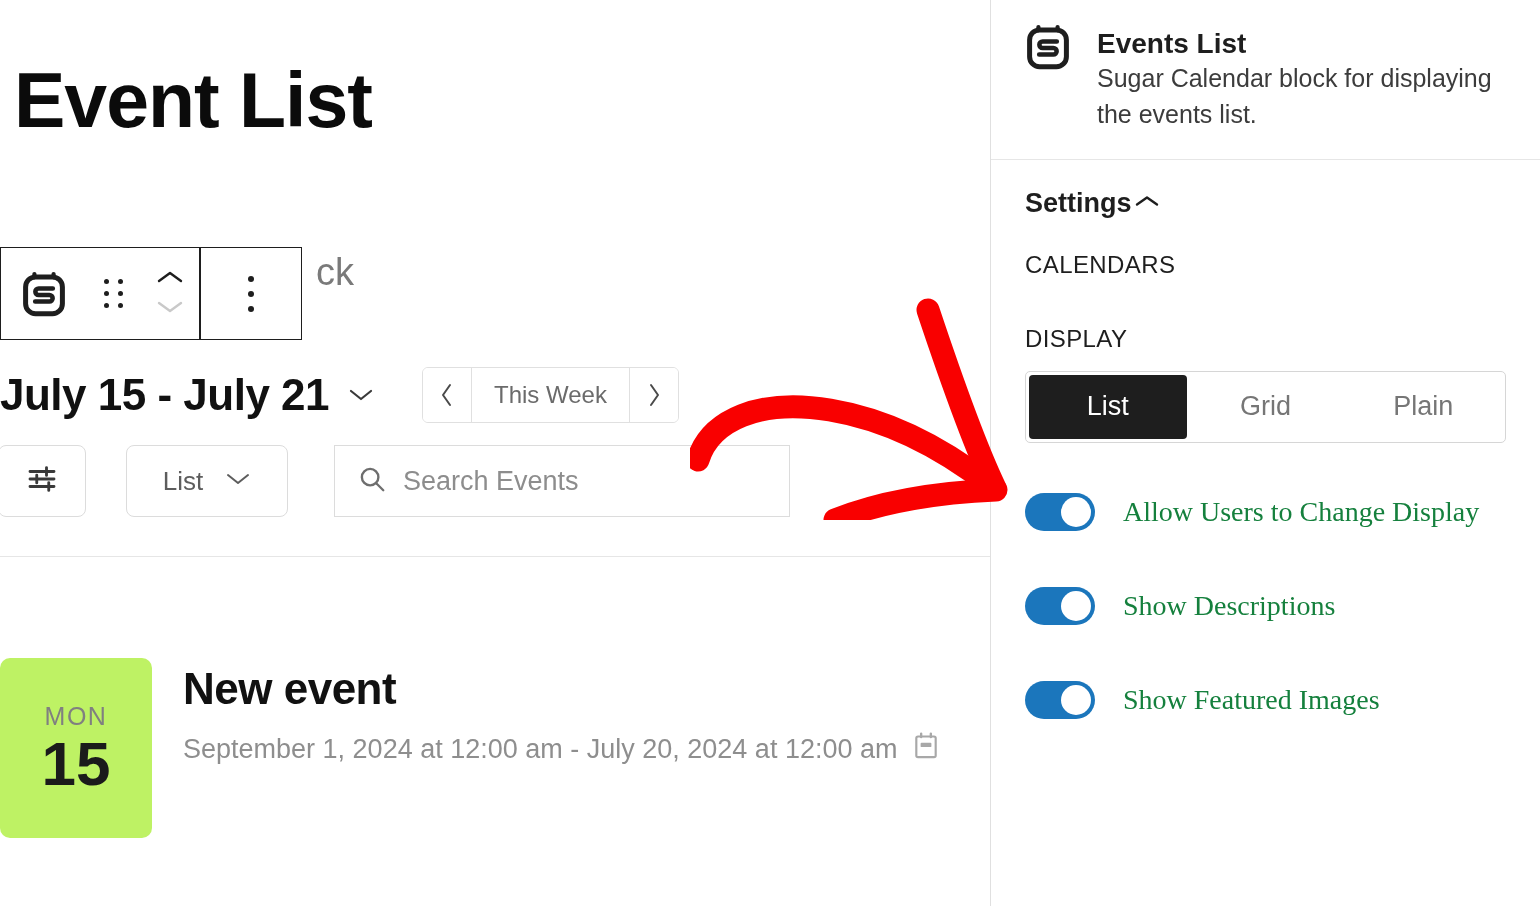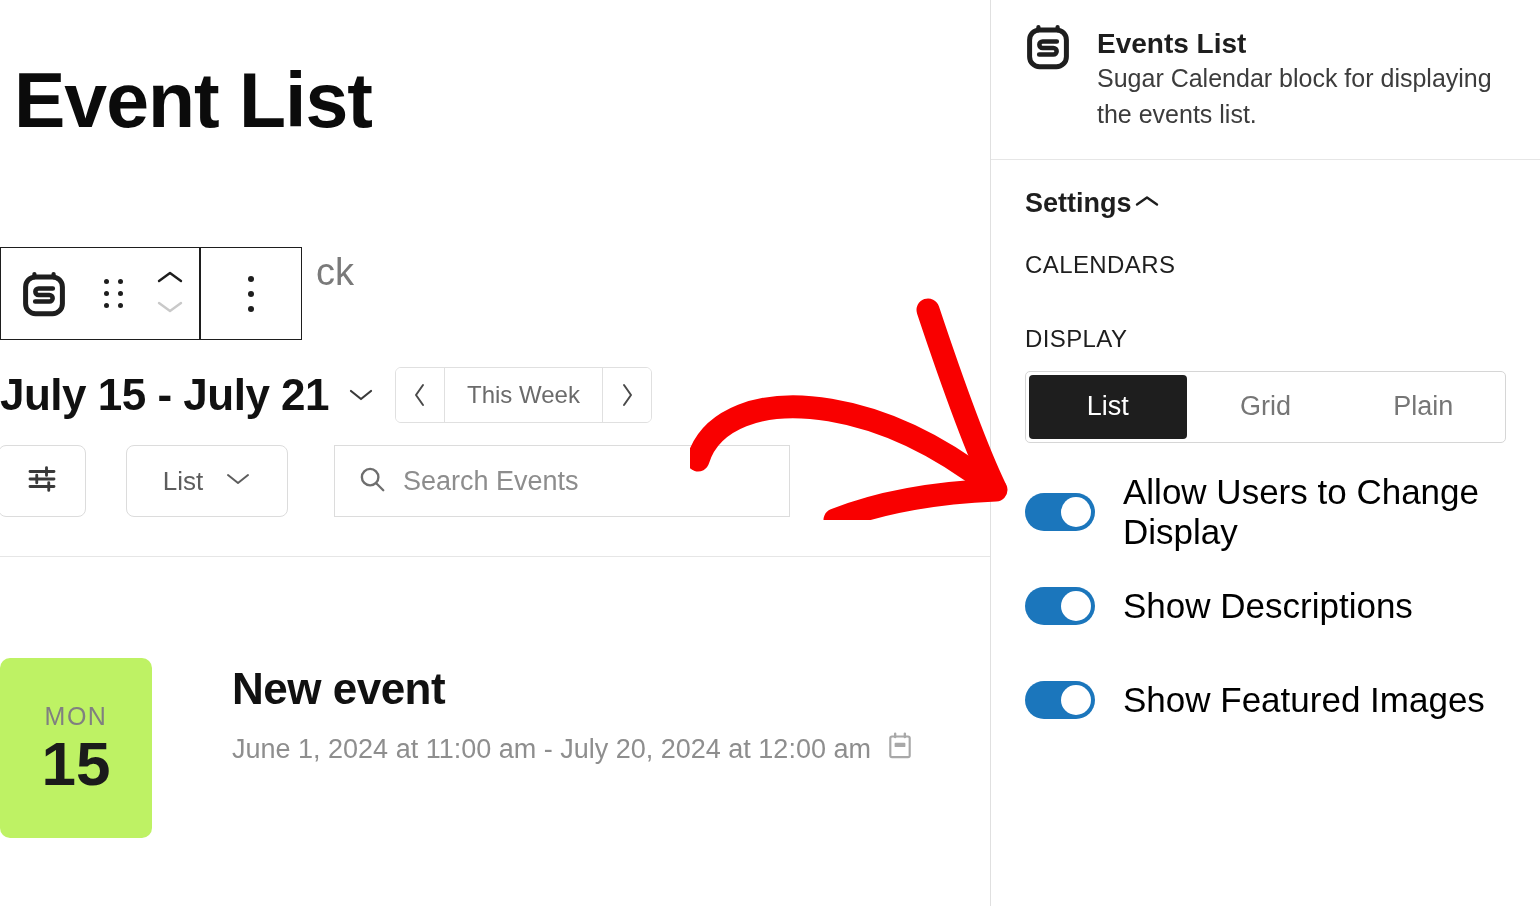--- a/index.html
+++ b/index.html
@@ -58,21 +58,21 @@
   .week-row {
     position: absolute; left: 0; top: 365px; height: 60px;
     display: flex; align-items: center; gap: 0;
   }
   .week-label {
     font-size: 44px; font-weight: 700; color: #111; letter-spacing: -.5px;
     white-space: nowrap;
   }
   .week-caret { margin-left: 18px; display:flex; align-items:center; }
   .week-nav {
-    margin-left: 20px;
+    margin-left: 47px;
     display: flex; align-items: stretch;
     border: 1px solid #e0e0e0; border-radius: 6px; overflow: hidden;
     height: 56px; background:#fff;
   }
   .wn-btn { width: 48px; display:flex; align-items:center; justify-content:center; cursor:pointer; background:#fff; border:none; }
   .wn-mid {
     padding: 0 22px; display:flex; align-items:center; justify-content:center;
     font-size: 24px; color:#6b6b6b; border-left:1px solid #e0e0e0; border-right:1px solid #e0e0e0;
     white-space: nowrap; cursor:pointer; background:#fff;
   }
@@ -107,21 +107,21 @@
   
   .event-row {
     position:absolute; left:0; top:658px; display:flex; align-items:flex-start;
   }
   .date-badge {
     width: 152px; height: 180px; background:#bef264; border-radius: 10px;
     display:flex; flex-direction:column; align-items:center; justify-content:center; gap: 2px;
   }
   .date-dow { font-size: 25px; color:#808080; letter-spacing: 1.5px; }
   .date-num { font-size: 62px; font-weight:700; color:#1b1b1b; line-height:1; margin-top:0; }
-  .event-body { margin-left: 80px; padding-top: 6px; }
+  .event-body { margin-left: 31px; padding-top: 6px; }
   .event-title { font-size: 44px; font-weight:700; color:#111; letter-spacing:-.5px; }
   .event-meta {
     margin-top: 18px; font-size: 27px; color:#8e8e8e;
     display:flex; align-items:center; gap: 16px; white-space:nowrap;
   }
 
   
   .sidebar {
     position:absolute; left:990px; top:0; width:550px; height:906px;
     background:#fff; border-left: 1px solid #e0e0e0;
@@ -168,21 +168,21 @@
   }
   .toggle {
     width: 70px; height: 38px; border-radius: 19px;
     background: var(--accent, #1b76bc);
     position:relative; flex: 0 0 auto; cursor:pointer;
   }
   .toggle .knob {
     position:absolute; top: 4px; right: 4px; width: 30px; height: 30px;
     border-radius:50%; background:#fff;
   }
-  .toggle-label { font-size: 35px; color:#000000; }
+  .toggle-label { font-size: 28px; color:#15803d;font-family:Liberation Serif, serif; }
 
   
   .arrow-anno {
     position:absolute; left: 690px; top: 280px; width: 380px; height: 240px;
     pointer-events:none; z-index: 30;
   }
 </style>
 </head>
 <body>
 
@@ -291,21 +291,21 @@
     <div class="hr-divider"></div>
 
     <div class="event-row">
       <div class="date-badge">
         <div class="date-dow">MON</div>
         <div class="date-num">15</div>
       </div>
       <div class="event-body">
         <div class="event-title">New event</div>
         <div class="event-meta">
-          <span>June 1, 2024 at 11:00 am - July 20, 2024 at 12:00 am</span>
+          <span>September 1, 2024 at 12:00 am - July 20, 2024 at 12:00 am</span>
           <span>
             <svg width="26" height="28" viewBox="0 0 24 26" fill="none">
               <path d="M7.5 1.5v3.2M16.5 1.5v3.2" stroke="#a8a8a8" stroke-width="2.2" stroke-linecap="round"></path>
               <rect x="3" y="4.2" width="18" height="19.2" rx="1.6" stroke="#a8a8a8" stroke-width="2"></rect>
               <rect x="7" y="10" width="10" height="4" rx="0.8" fill="#a8a8a8"></rect>
             </svg>
           </span>
         </div>
       </div>
     </div>

